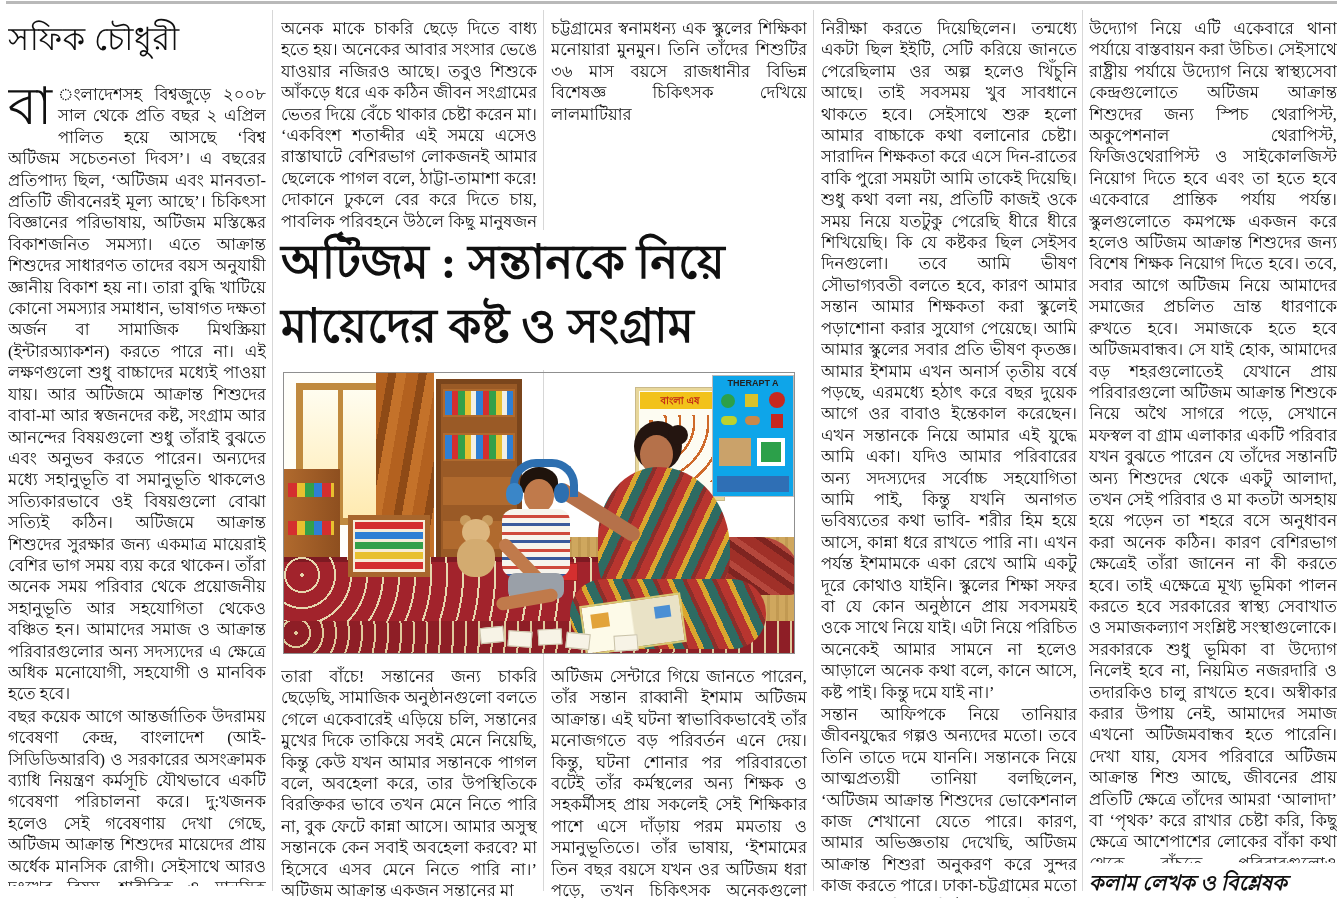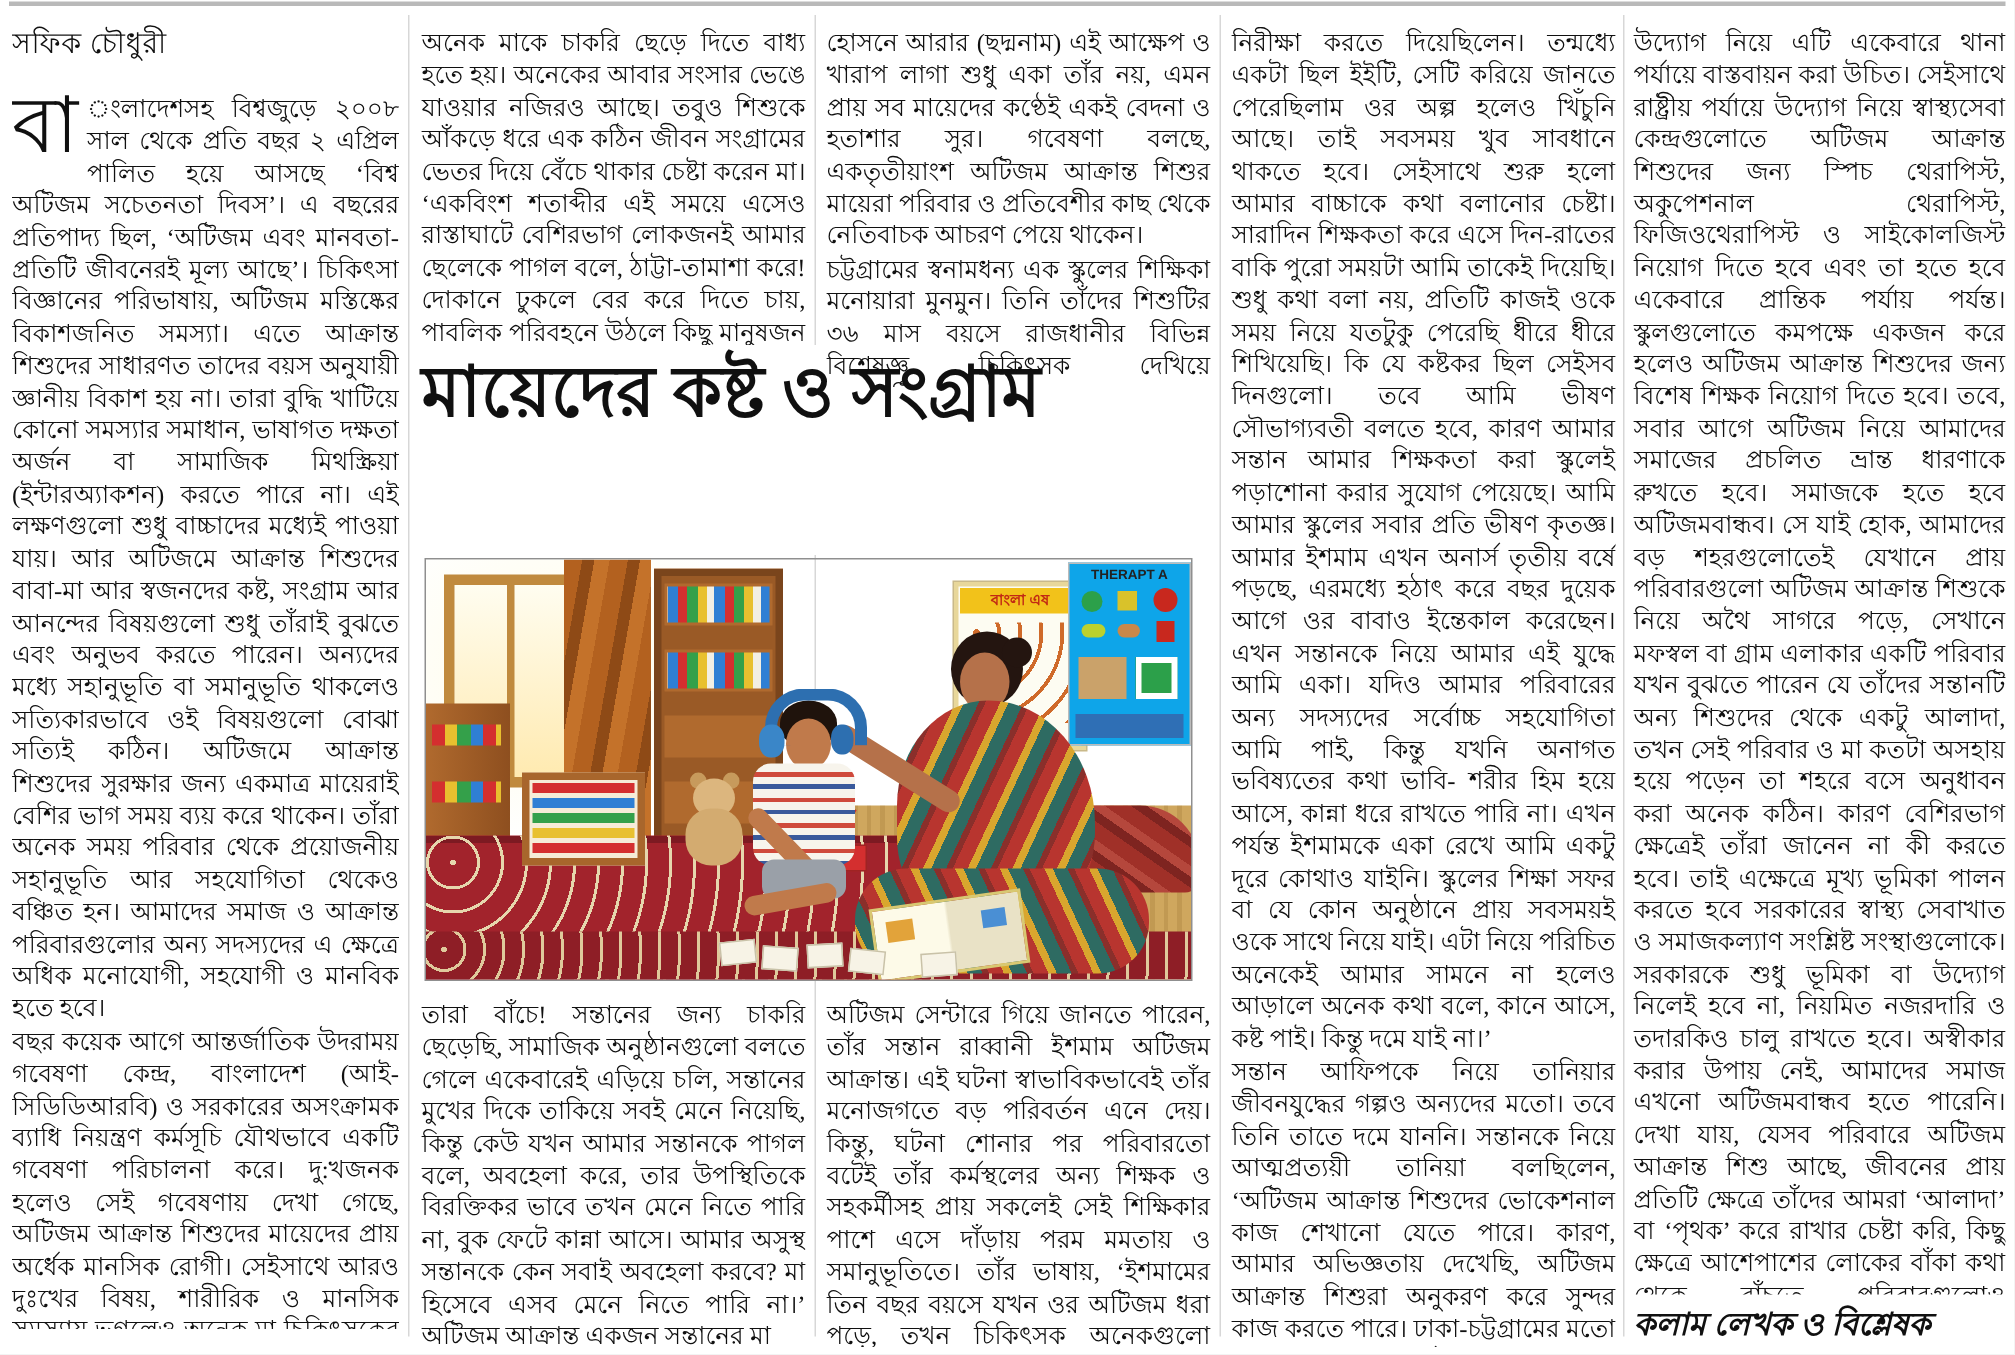--- a/index.html
+++ b/index.html
@@ -1,21 +1,21 @@
 <!DOCTYPE html>
 <html><head>
 <meta charset="utf-8">
 <style>
   html,body{margin:0;padding:0;background:#e9e9e9;}
   .page{position:relative;width:1343px;height:903px;background:#ffffff;overflow:hidden;
         font-family:"Liberation Serif","DejaVu Serif",serif;color:#101010;}
   .top-rule{position:absolute;left:6px;top:1px;width:1331px;height:3px;background:#b9b9b9;}
   .col-rule{position:absolute;top:10px;bottom:12px;width:1px;background:#d7d7d7;}
   .col{position:absolute;overflow:hidden;}
-  .byline{margin:0 0 16px 0;font-size:19px;font-weight:500;letter-spacing:.5px;}
+  .byline{margin:0 0 16px 0;font-size:32px;font-weight:500;letter-spacing:.5px;}
   .body p{margin:0;font-size:16.5px;line-height:21.4px;text-align:justify;text-justify:inter-word;}
   .body p + p{margin-top:1px;}
   .dropcap{float:left;font-size:52px;line-height:42px;padding:2px 6px 0 0;font-weight:500;}
   .headline{position:absolute;left:281px;top:230px;width:527px;height:140px;background:#fff;
             font-size:47px;line-height:64px;font-weight:700;letter-spacing:0;}
   .credit{position:absolute;left:1089px;top:867px;width:248px;text-align:left;
           font-size:21px;font-weight:700;font-style:italic;}
   
   .photo{position:absolute;left:283px;top:372px;width:510px;height:280px;border:1px solid #8f8f8f;
          overflow:hidden;background:linear-gradient(180deg,#ecc978 0%,#f2d997 42%,#ddb76e 56%,#c9a45f 64%,#bf9а55 100%);}
@@ -108,20 +108,21 @@
     <h2 class="byline">সফিক চৌধুরী</h2>
     <p><span class="dropcap">বা</span><span>ংলাদেশসহ বিশ্বজুড়ে ২০০৮ সাল থেকে প্রতি বছর ২ এপ্রিল পালিত হয়ে আসছে ‘বিশ্ব অটিজম সচেতনতা দিবস’। এ বছরের প্রতিপাদ্য ছিল, ‘অটিজম এবং মানবতা- প্রতিটি জীবনেরই মূল্য আছে’। চিকিৎসা বিজ্ঞানের পরিভাষায়, অটিজম মস্তিষ্কের বিকাশজনিত সমস্যা। এতে আক্রান্ত শিশুদের সাধারণত তাদের বয়স অনুযায়ী জ্ঞানীয় বিকাশ হয় না। তারা বুদ্ধি খাটিয়ে কোনো সমস্যার সমাধান, ভাষাগত দক্ষতা অর্জন বা সামাজিক মিথস্ক্রিয়া (ইন্টারঅ্যাকশন) করতে পারে না। এই লক্ষণগুলো শুধু বাচ্চাদের মধ্যেই পাওয়া যায়। আর অটিজমে আক্রান্ত শিশুদের বাবা-মা আর স্বজনদের কষ্ট, সংগ্রাম আর আনন্দের বিষয়গুলো শুধু তাঁরাই বুঝতে এবং অনুভব করতে পারেন। অন্যদের মধ্যে সহানুভূতি বা সমানুভূতি থাকলেও সত্যিকারভাবে ওই বিষয়গুলো বোঝা সত্যিই কঠিন। অটিজমে আক্রান্ত শিশুদের সুরক্ষার জন্য একমাত্র মায়েরাই বেশির ভাগ সময় ব্যয় করে থাকেন। তাঁরা অনেক সময় পরিবার থেকে প্রয়োজনীয় সহানুভূতি আর সহযোগিতা থেকেও বঞ্চিত হন। আমাদের সমাজ ও আক্রান্ত পরিবারগুলোর অন্য সদস্যদের এ ক্ষেত্রে অধিক মনোযোগী, সহযোগী ও মানবিক হতে হবে।</span></p>
     <p>বছর কয়েক আগে আন্তর্জাতিক উদরাময় গবেষণা কেন্দ্র, বাংলাদেশ (আই-সিডিডিআরবি) ও সরকারের অসংক্রামক ব্যাধি নিয়ন্ত্রণ কর্মসূচি যৌথভাবে একটি গবেষণা পরিচালনা করে। দু:খজনক হলেও সেই গবেষণায় দেখা গেছে, অটিজম আক্রান্ত শিশুদের মায়েদের প্রায় অর্ধেক মানসিক রোগী। সেইসাথে আরও দুঃখের বিষয়, শারীরিক ও মানসিক সমস্যায় ভুগলেও অনেক মা চিকিৎসকের কাছে যান না, যেতে পারেন না। শিশু অটিজম আক্রান্ত হলে পরিবারের সবার ওপরই চাপ পড়ে, তবে সবচেয়ে বেশি সমস্যায় পড়েন মা। সন্তান জন্ম দেওয়ার জন্য সমাজ মাকে দোষ দেয়। বেশিরভাগ ক্ষেত্রে শিশুর লালনপালনের জন্য কর্মজীবী</p>
   </div>
 
   <div class="col body" style="left:281px;top:18px;width:256px;height:212px">
     <p>অনেক মাকে চাকরি ছেড়ে দিতে বাধ্য হতে হয়। অনেকের আবার সংসার ভেঙে যাওয়ার নজিরও আছে। তবুও শিশুকে আঁকড়ে ধরে এক কঠিন জীবন সংগ্রামের ভেতর দিয়ে বেঁচে থাকার চেষ্টা করেন মা। ‘একবিংশ শতাব্দীর এই সময়ে এসেও রাস্তাঘাটে বেশিরভাগ লোকজনই আমার ছেলেকে পাগল বলে, ঠাট্টা-তামাশা করে! দোকানে ঢুকলে বের করে দিতে চায়, পাবলিক পরিবহনে উঠলে কিছু মানুষজন এমনভাবে তাকায়, যেন নেমে গেলেই</p>
   </div>
 
   <div class="headline">
+    <div>অটিজম : সন্তানকে নিয়ে</div>
     <div>মায়েদের কষ্ট ও সংগ্রাম</div>
   </div>
 
   <div class="photo">
     <i class="ph-glow"></i>
     <div class="ph-window">
         <i></i>
       </div>
     <div class="ph-curtain"></div>
     <div class="ph-shelf">
@@ -212,21 +213,20 @@
       <s style="left:282px;top:260px;transform:rotate(6deg)"></s>
       <s style="left:330px;top:262px;transform:rotate(-4deg)"></s>
     </div>
   </div>
 
   <div class="col body" style="left:281px;top:666px;width:256px;height:232px">
     <p>তারা বাঁচে! সন্তানের জন্য চাকরি ছেড়েছি, সামাজিক অনুষ্ঠানগুলো বলতে গেলে একেবারেই এড়িয়ে চলি, সন্তানের মুখের দিকে তাকিয়ে সবই মেনে নিয়েছি, কিন্তু কেউ যখন আমার সন্তানকে পাগল বলে, অবহেলা করে, তার উপস্থিতিকে বিরক্তিকর ভাবে তখন মেনে নিতে পারি না, বুক ফেটে কান্না আসে। আমার অসুস্থ সন্তানকে কেন সবাই অবহেলা করবে? মা হিসেবে এসব মেনে নিতে পারি না।’ অটিজম আক্রান্ত একজন সন্তানের মা</p>
   </div>
 
   <div class="col body" style="left:551px;top:18px;width:256px;height:240px">
-    <p>হোসনে আরার (ছদ্মনাম) এই আক্ষেপ ও খারাপ লাগা শুধু একা তাঁর নয়, এমন প্রায় সব মায়েদের কণ্ঠেই একই বেদনা ও হতাশার সুর। গবেষণা বলছে, একতৃতীয়াংশ অটিজম আক্রান্ত শিশুর মায়েরা পরিবার ও প্রতিবেশীর কাছ থেকে নেতিবাচক আচরণ পেয়ে থাকেন।</p>
     <p>চট্টগ্রামের স্বনামধন্য এক স্কুলের শিক্ষিকা মনোয়ারা মুনমুন। তিনি তাঁদের শিশুটির ৩৬ মাস বয়সে রাজধানীর বিভিন্ন বিশেষজ্ঞ চিকিৎসক দেখিয়ে লালমাটিয়ার</p>
   </div>
 
   <div class="col body" style="left:551px;top:666px;width:256px;height:232px">
     <p>অটিজম সেন্টারে গিয়ে জানতে পারেন, তাঁর সন্তান রাব্বানী ইশমাম অটিজম আক্রান্ত। এই ঘটনা স্বাভাবিকভাবেই তাঁর মনোজগতে বড় পরিবর্তন এনে দেয়। কিন্তু, ঘটনা শোনার পর পরিবারতো বটেই তাঁর কর্মস্থলের অন্য শিক্ষক ও সহকর্মীসহ প্রায় সকলেই সেই শিক্ষিকার পাশে এসে দাঁড়ায় পরম মমতায় ও সমানুভূতিতে। তাঁর ভাষায়, ‘ইশমামের তিন বছর বয়সে যখন ওর অটিজম ধরা পড়ে, তখন চিকিৎসক অনেকগুলো শারীরিক পরীক্ষা-</p>
   </div>
 
   <div class="col body" style="left:821px;top:18px;width:256px;height:880px">
     <p>নিরীক্ষা করতে দিয়েছিলেন। তন্মধ্যে একটা ছিল ইইটি, সেটি করিয়ে জানতে পেরেছিলাম ওর অল্প হলেও খিঁচুনি আছে। তাই সবসময় খুব সাবধানে থাকতে হবে। সেইসাথে শুরু হলো আমার বাচ্চাকে কথা বলানোর চেষ্টা। সারাদিন শিক্ষকতা করে এসে দিন-রাতের বাকি পুরো সময়টা আমি তাকেই দিয়েছি। শুধু কথা বলা নয়, প্রতিটি কাজই ওকে সময় নিয়ে যতটুকু পেরেছি ধীরে ধীরে শিখিয়েছি। কি যে কষ্টকর ছিল সেইসব দিনগুলো। তবে আমি ভীষণ সৌভাগ্যবতী বলতে হবে, কারণ আমার সন্তান আমার শিক্ষকতা করা স্কুলেই পড়াশোনা করার সুযোগ পেয়েছে। আমি আমার স্কুলের সবার প্রতি ভীষণ কৃতজ্ঞ। আমার ইশমাম এখন অনার্স তৃতীয় বর্ষে পড়ছে, এরমধ্যে হঠাৎ করে বছর দুয়েক আগে ওর বাবাও ইন্তেকাল করেছেন। এখন সন্তানকে নিয়ে আমার এই যুদ্ধে আমি একা। যদিও আমার পরিবারের অন্য সদস্যদের সর্বোচ্চ সহযোগিতা আমি পাই, কিন্তু যখনি অনাগত ভবিষ্যতের কথা ভাবি- শরীর হিম হয়ে আসে, কান্না ধরে রাখতে পারি না। এখন পর্যন্ত ইশমামকে একা রেখে আমি একটু দূরে কোথাও যাইনি। স্কুলের শিক্ষা সফর বা যে কোন অনুষ্ঠানে প্রায় সবসময়ই ওকে সাথে নিয়ে যাই। এটা নিয়ে পরিচিত অনেকেই আমার সামনে না হলেও আড়ালে অনেক কথা বলে, কানে আসে, কষ্ট পাই। কিন্তু দমে যাই না।’</p>
     <p>সন্তান আফিপকে নিয়ে তানিয়ার জীবনযুদ্ধের গল্পও অন্যদের মতো। তবে তিনি তাতে দমে যাননি। সন্তানকে নিয়ে আত্মপ্রত্যয়ী তানিয়া বলছিলেন, ‘অটিজম আক্রান্ত শিশুদের ভোকেশনাল কাজ শেখানো যেতে পারে। কারণ, আমার অভিজ্ঞতায় দেখেছি, অটিজম আক্রান্ত শিশুরা অনুকরণ করে সুন্দর কাজ করতে পারে। ঢাকা-চট্টগ্রামের মতো বড় শহরে কিছু প্রতিষ্ঠান এমন শিশুদের নিয়ে কাজ করলেও তা খুবই সীমিত ও কিছু ক্ষেত্রে অনেক সাধারণ মধ্যবিত্ত পরিবারের জন্য ব্যয়বহুল। তাই সরকারি পর্যায়ে যথাযথ</p>

